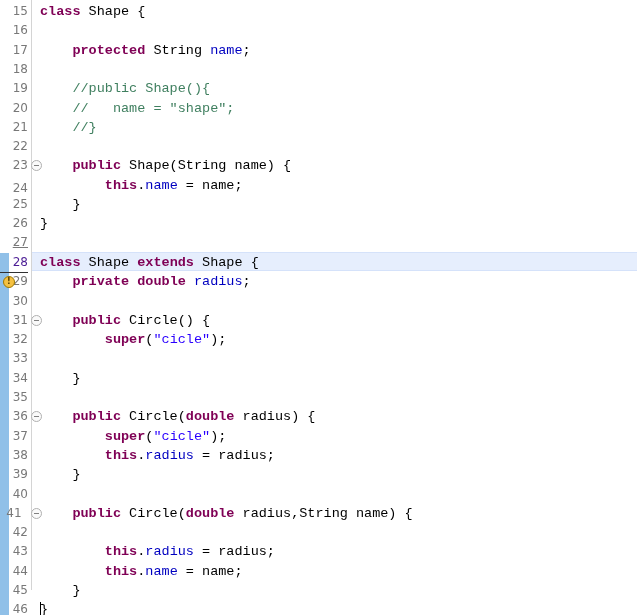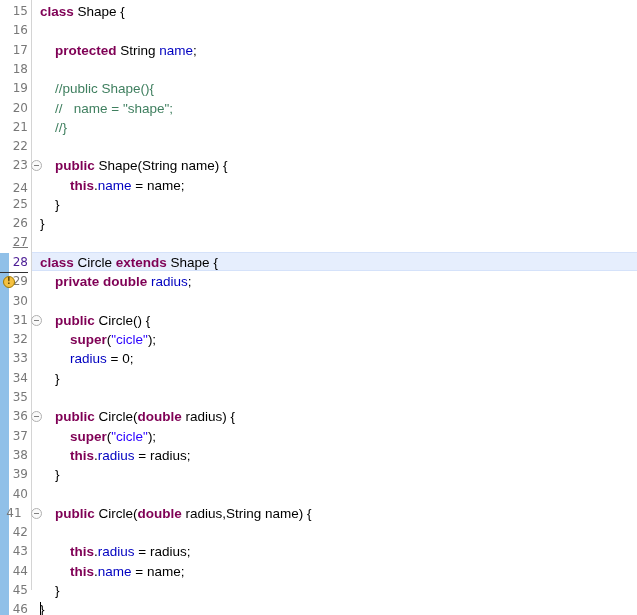--- a/index.html
+++ b/index.html
@@ -133,21 +133,21 @@
     box-sizing: border-box;
     z-index: 0;
   }
 
   .code-line {
     position: absolute;
     left: 7px;
     white-space: pre;
     font-size: 13.5px;
     line-height: 19.3px;
-    font-family: Liberation Sans, sans-serif;
+    font-family: Liberation Mono, monospace;
     color: #000000;
     z-index: 2;
   }
 
   
   .kw   { color: #7f0055; font-weight: bold; }
   .cmt  { color: #3f7f5f; }
   .str  { color: #2a00ff; }
   .fld  { color: #0000c0; }
   .pln  { color: #000000; }
@@ -180,26 +180,25 @@
       <div class="code-line" style="top: 59.9px;">&nbsp;</div>
       <div class="code-line" style="top: 79.2px;"><span class="pln">    </span><span class="cmt">//public Shape(){</span></div>
       <div class="code-line" style="top: 98.5px;"><span class="pln">    </span><span class="cmt">//   name = "shape";</span></div>
       <div class="code-line" style="top: 117.8px;"><span class="pln">    </span><span class="cmt">//}</span></div>
       <div class="code-line" style="top: 137.1px;">&nbsp;</div>
       <div class="code-line" style="top: 156.4px;"><span class="pln">    </span><span class="kw">public</span><span class="pln"> Shape(String name) {</span></div>
       <div class="code-line" style="top: 175.7px;"><span class="pln">        </span><span class="kw">this</span><span class="pln">.</span><span class="fld">name</span><span class="pln"> = name;</span></div>
       <div class="code-line" style="top: 195px;"><span class="pln">    }</span></div>
       <div class="code-line" style="top: 214.3px;"><span class="pln">}</span></div>
       <div class="code-line" style="top: 233.6px;">&nbsp;</div>
-      <div class="code-line" style="top: 252.9px;"><span class="kw">class</span><span class="pln"> Circle </span><span class="kw">extends</span><span class="pln"> Shape {</span></div>
+      <div class="code-line" style="top: 252.9px;"><span class="kw">class</span><span class="pln"> Shape </span><span class="kw">extends</span><span class="pln"> Shape {</span></div>
       <div class="code-line" style="top: 272.2px;"><span class="pln">    </span><span class="kw">private</span><span class="pln"> </span><span class="kw">double</span><span class="pln"> </span><span class="fld squiggle">radius</span><span class="pln">;</span></div>
       <div class="code-line" style="top: 291.5px;">&nbsp;</div>
       <div class="code-line" style="top: 310.8px;"><span class="pln">    </span><span class="kw">public</span><span class="pln"> Circle() {</span></div>
       <div class="code-line" style="top: 330.1px;"><span class="pln">        </span><span class="kw">super</span><span class="pln">(</span><span class="str">"cicle"</span><span class="pln">);</span></div>
-      <div class="code-line" style="top: 349.4px;"><span class="pln">        </span><span class="fld">radius</span><span class="pln"> = 0;</span></div>
       <div class="code-line" style="top: 368.7px;"><span class="pln">    }</span></div>
       <div class="code-line" style="top: 388px;">&nbsp;</div>
       <div class="code-line" style="top: 407.3px;"><span class="pln">    </span><span class="kw">public</span><span class="pln"> Circle(</span><span class="kw">double</span><span class="pln"> radius) {</span></div>
       <div class="code-line" style="top: 426.6px;"><span class="pln">        </span><span class="kw">super</span><span class="pln">(</span><span class="str">"cicle"</span><span class="pln">);</span></div>
       <div class="code-line" style="top: 445.9px;"><span class="pln">        </span><span class="kw">this</span><span class="pln">.</span><span class="fld">radius</span><span class="pln"> = radius;</span></div>
       <div class="code-line" style="top: 465.2px;"><span class="pln">    }</span></div>
       <div class="code-line" style="top: 484.5px;">&nbsp;</div>
       <div class="code-line" style="top: 503.8px;"><span class="pln">    </span><span class="kw">public</span><span class="pln"> Circle(</span><span class="kw">double</span><span class="pln"> radius,String name) {</span></div>
       <div class="code-line" style="top: 542.4px;"><span class="pln">        </span><span class="kw">this</span><span class="pln">.</span><span class="fld">radius</span><span class="pln"> = radius;</span></div>
       <div class="code-line" style="top: 561.7px;"><span class="pln">        </span><span class="kw">this</span><span class="pln">.</span><span class="fld">name</span><span class="pln"> = name;</span></div>

